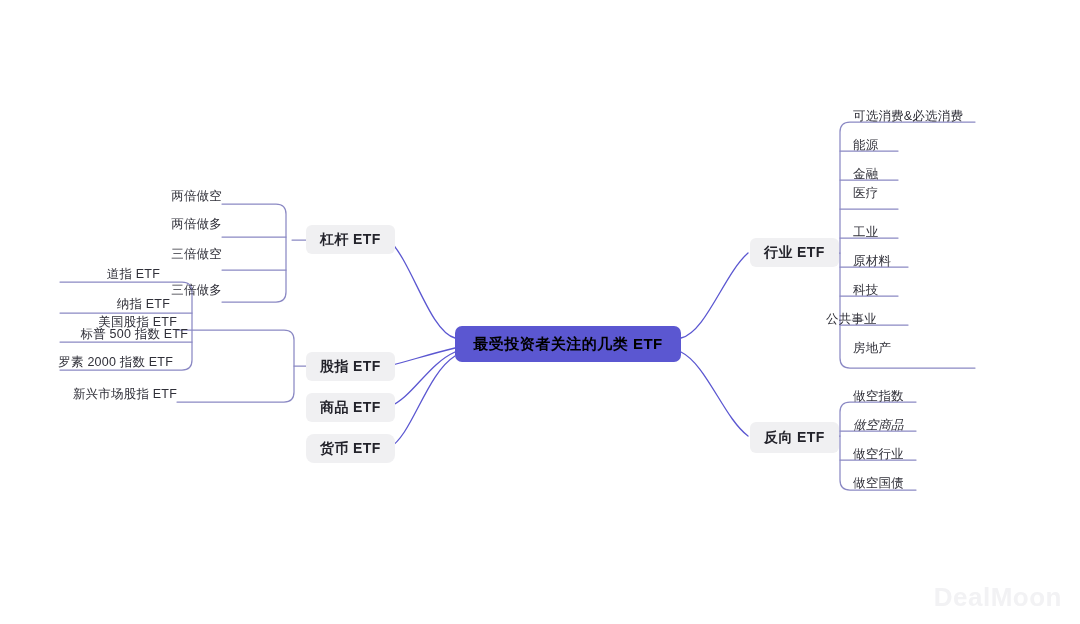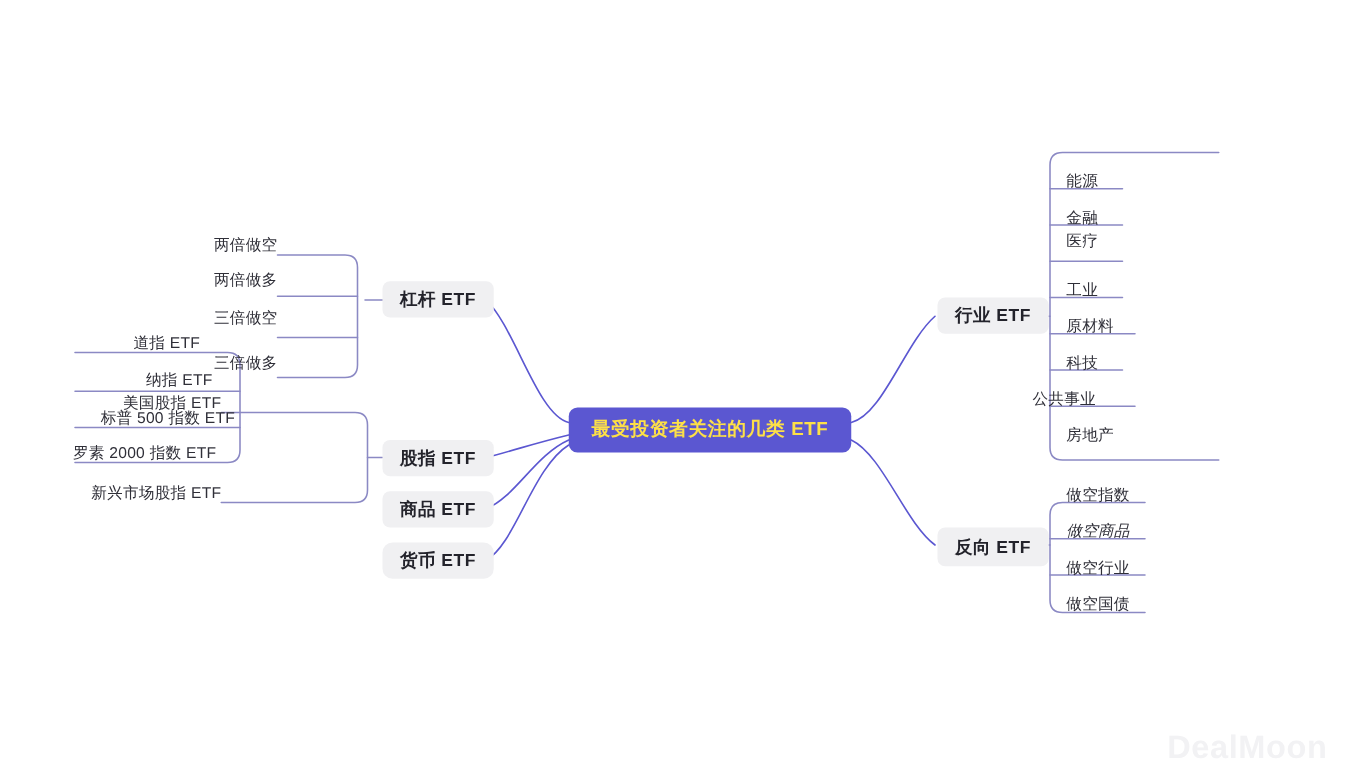--- a/index.html
+++ b/index.html
@@ -23,21 +23,21 @@
     height: 624px;
   }
   .node {
     position: absolute;
     white-space: nowrap;
     box-sizing: border-box;
   }
   
   .root-node {
     background: #5b57d1;
-    color: #fde047;
+    color: #000000;
     font-size: 15px;
     font-weight: 700;
     letter-spacing: 0.5px;
     border-radius: 7px;
     padding: 10px 18px 11px 18px;
     line-height: 1;
     display: flex;
     align-items: center;
     justify-content: center;
   }
@@ -189,20 +189,23 @@
   </div>
 
   <div class="node branch-node" style="left:750px; top:238px; height:29px;">
     <span>行业 ETF</span>
   </div>
 
   <div class="node branch-node" style="left:750px; top:422px; height:31px;">
     <span>反向 ETF</span>
   </div>
 
+  <div class="node leaf-node leaf-right" style="left:853px; top:104px; width:180px; height:18px;">
+    <span>可选消费&amp;必选消费</span>
+  </div>
   <div class="node leaf-node leaf-right" style="left:853px; top:133px; width:120px; height:18px;">
     <span>能源</span>
   </div>
   <div class="node leaf-node leaf-right" style="left:853px; top:162px; width:120px; height:18px;">
     <span>金融</span>
   </div>
   <div class="node leaf-node leaf-right" style="left:853px; top:181px; width:120px; height:18px;">
     <span>医疗</span>
   </div>
   <div class="node leaf-node leaf-right" style="left:853px; top:220px; width:120px; height:18px;">

